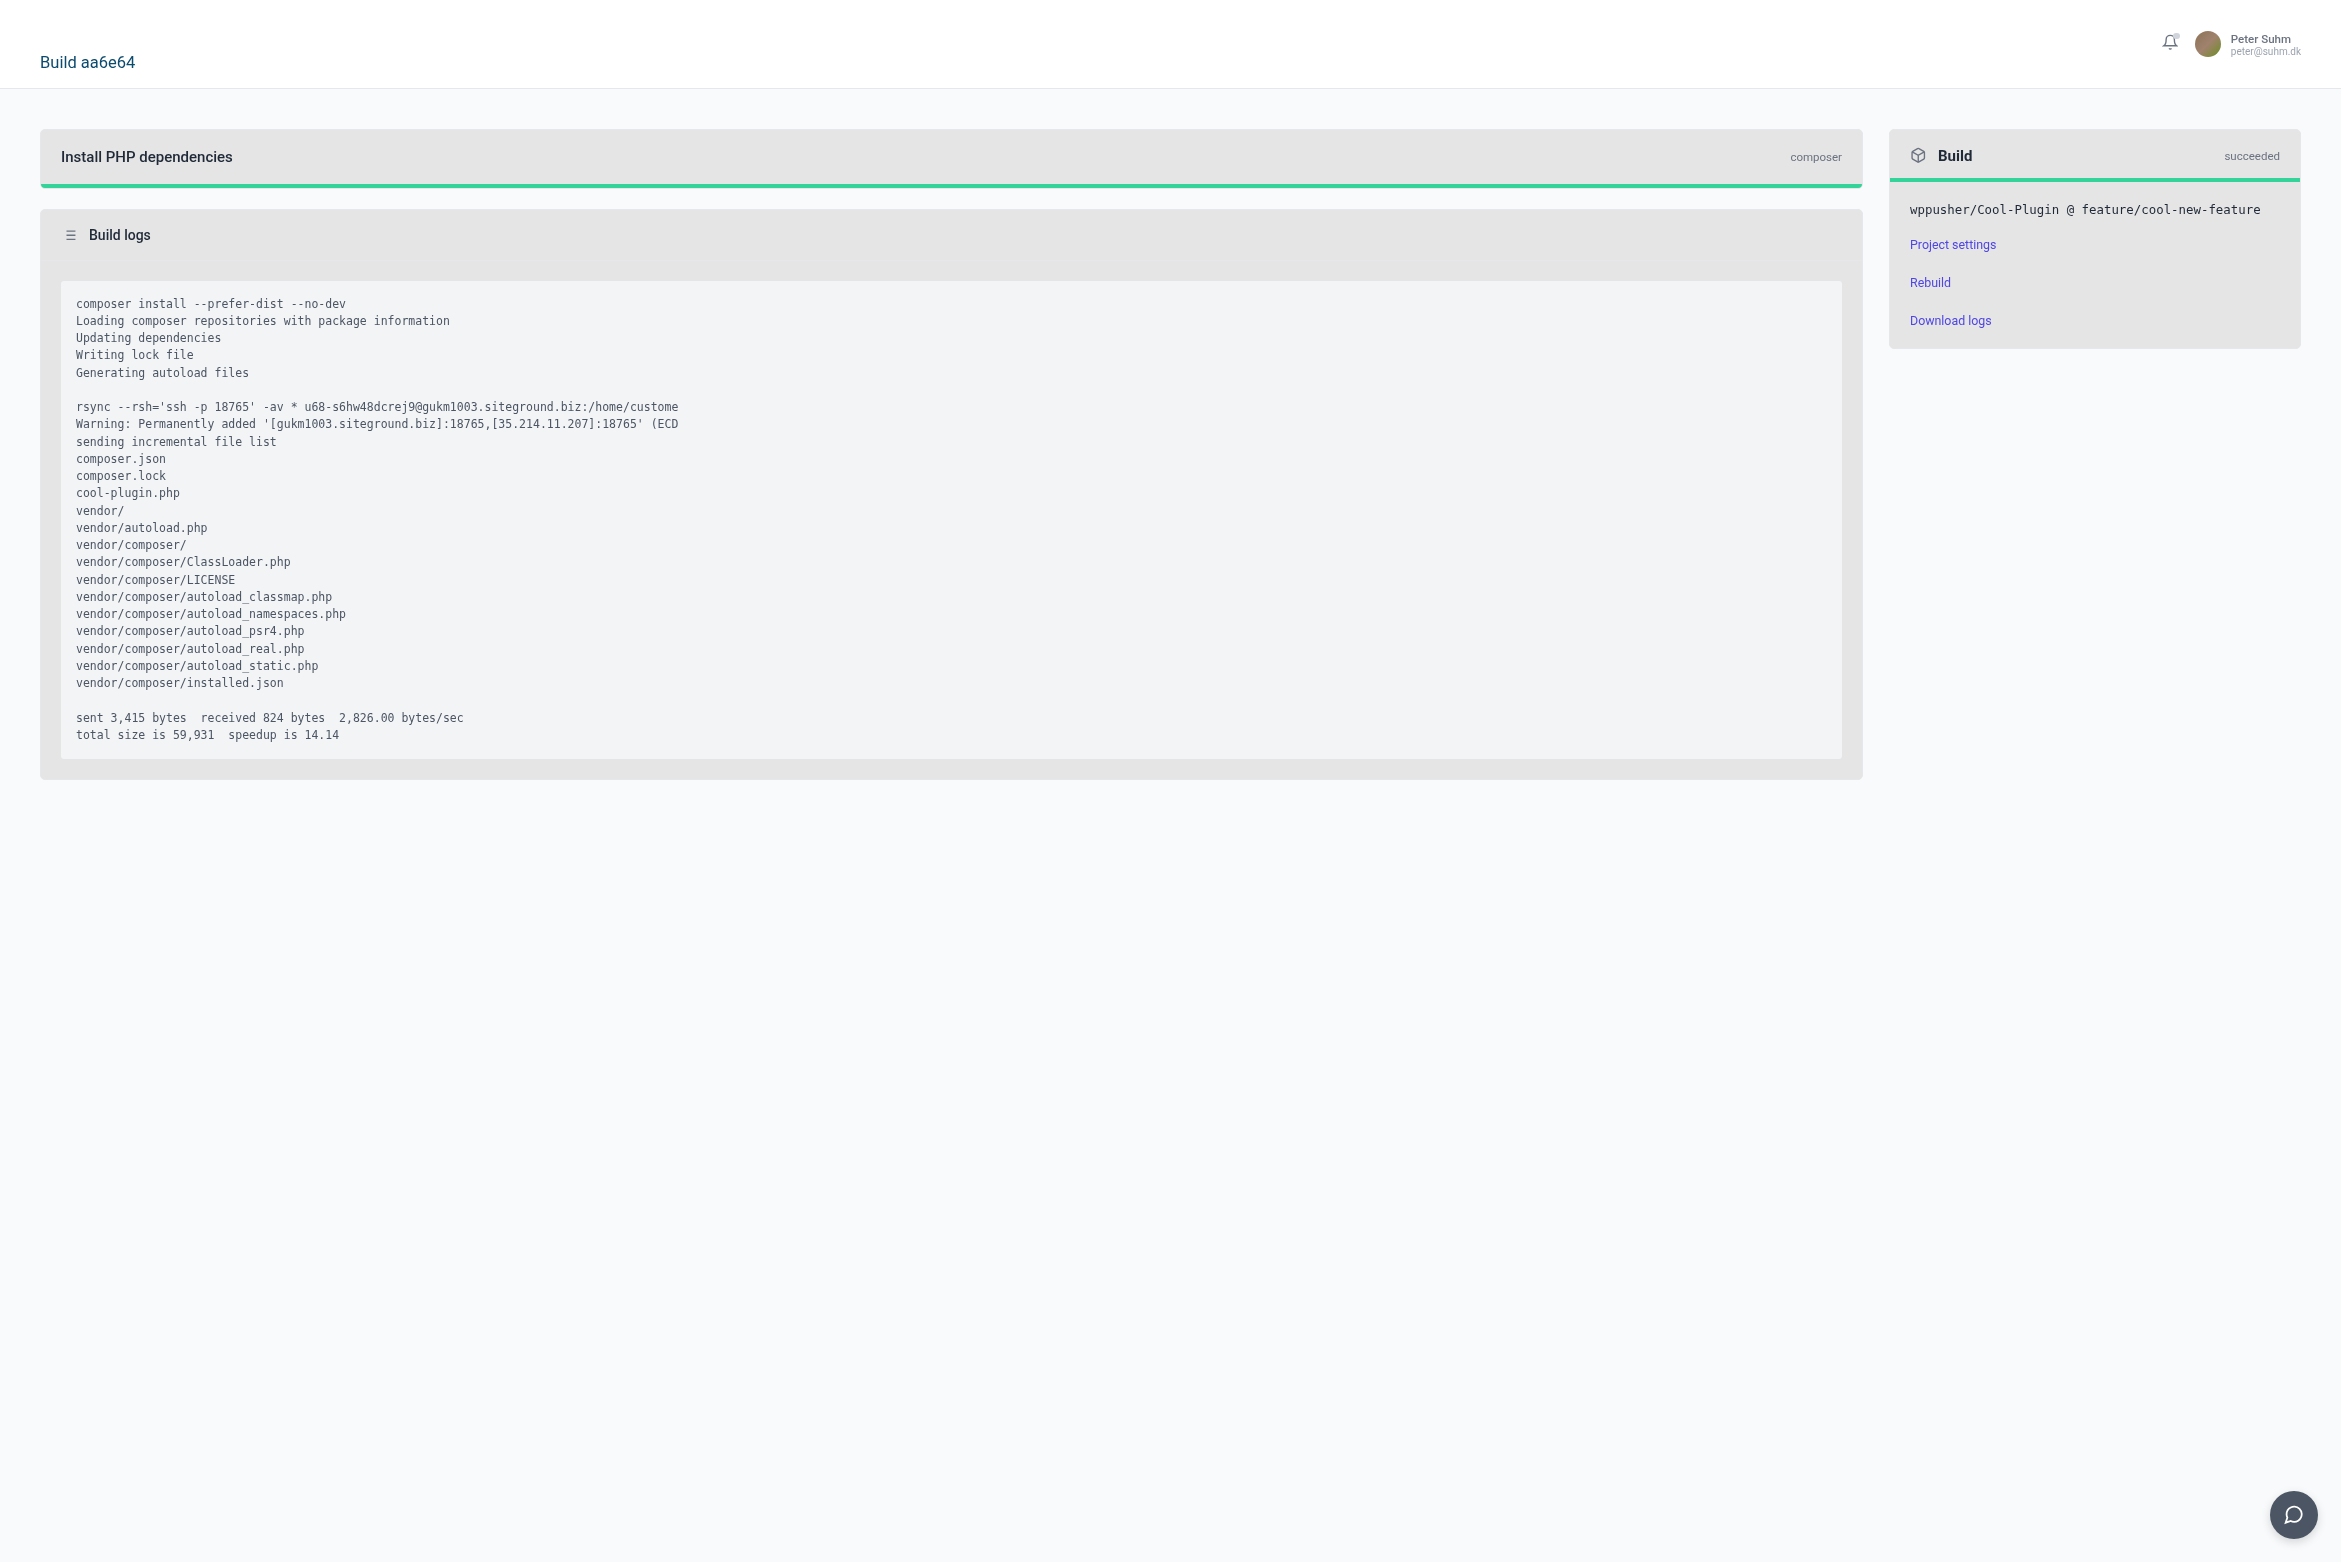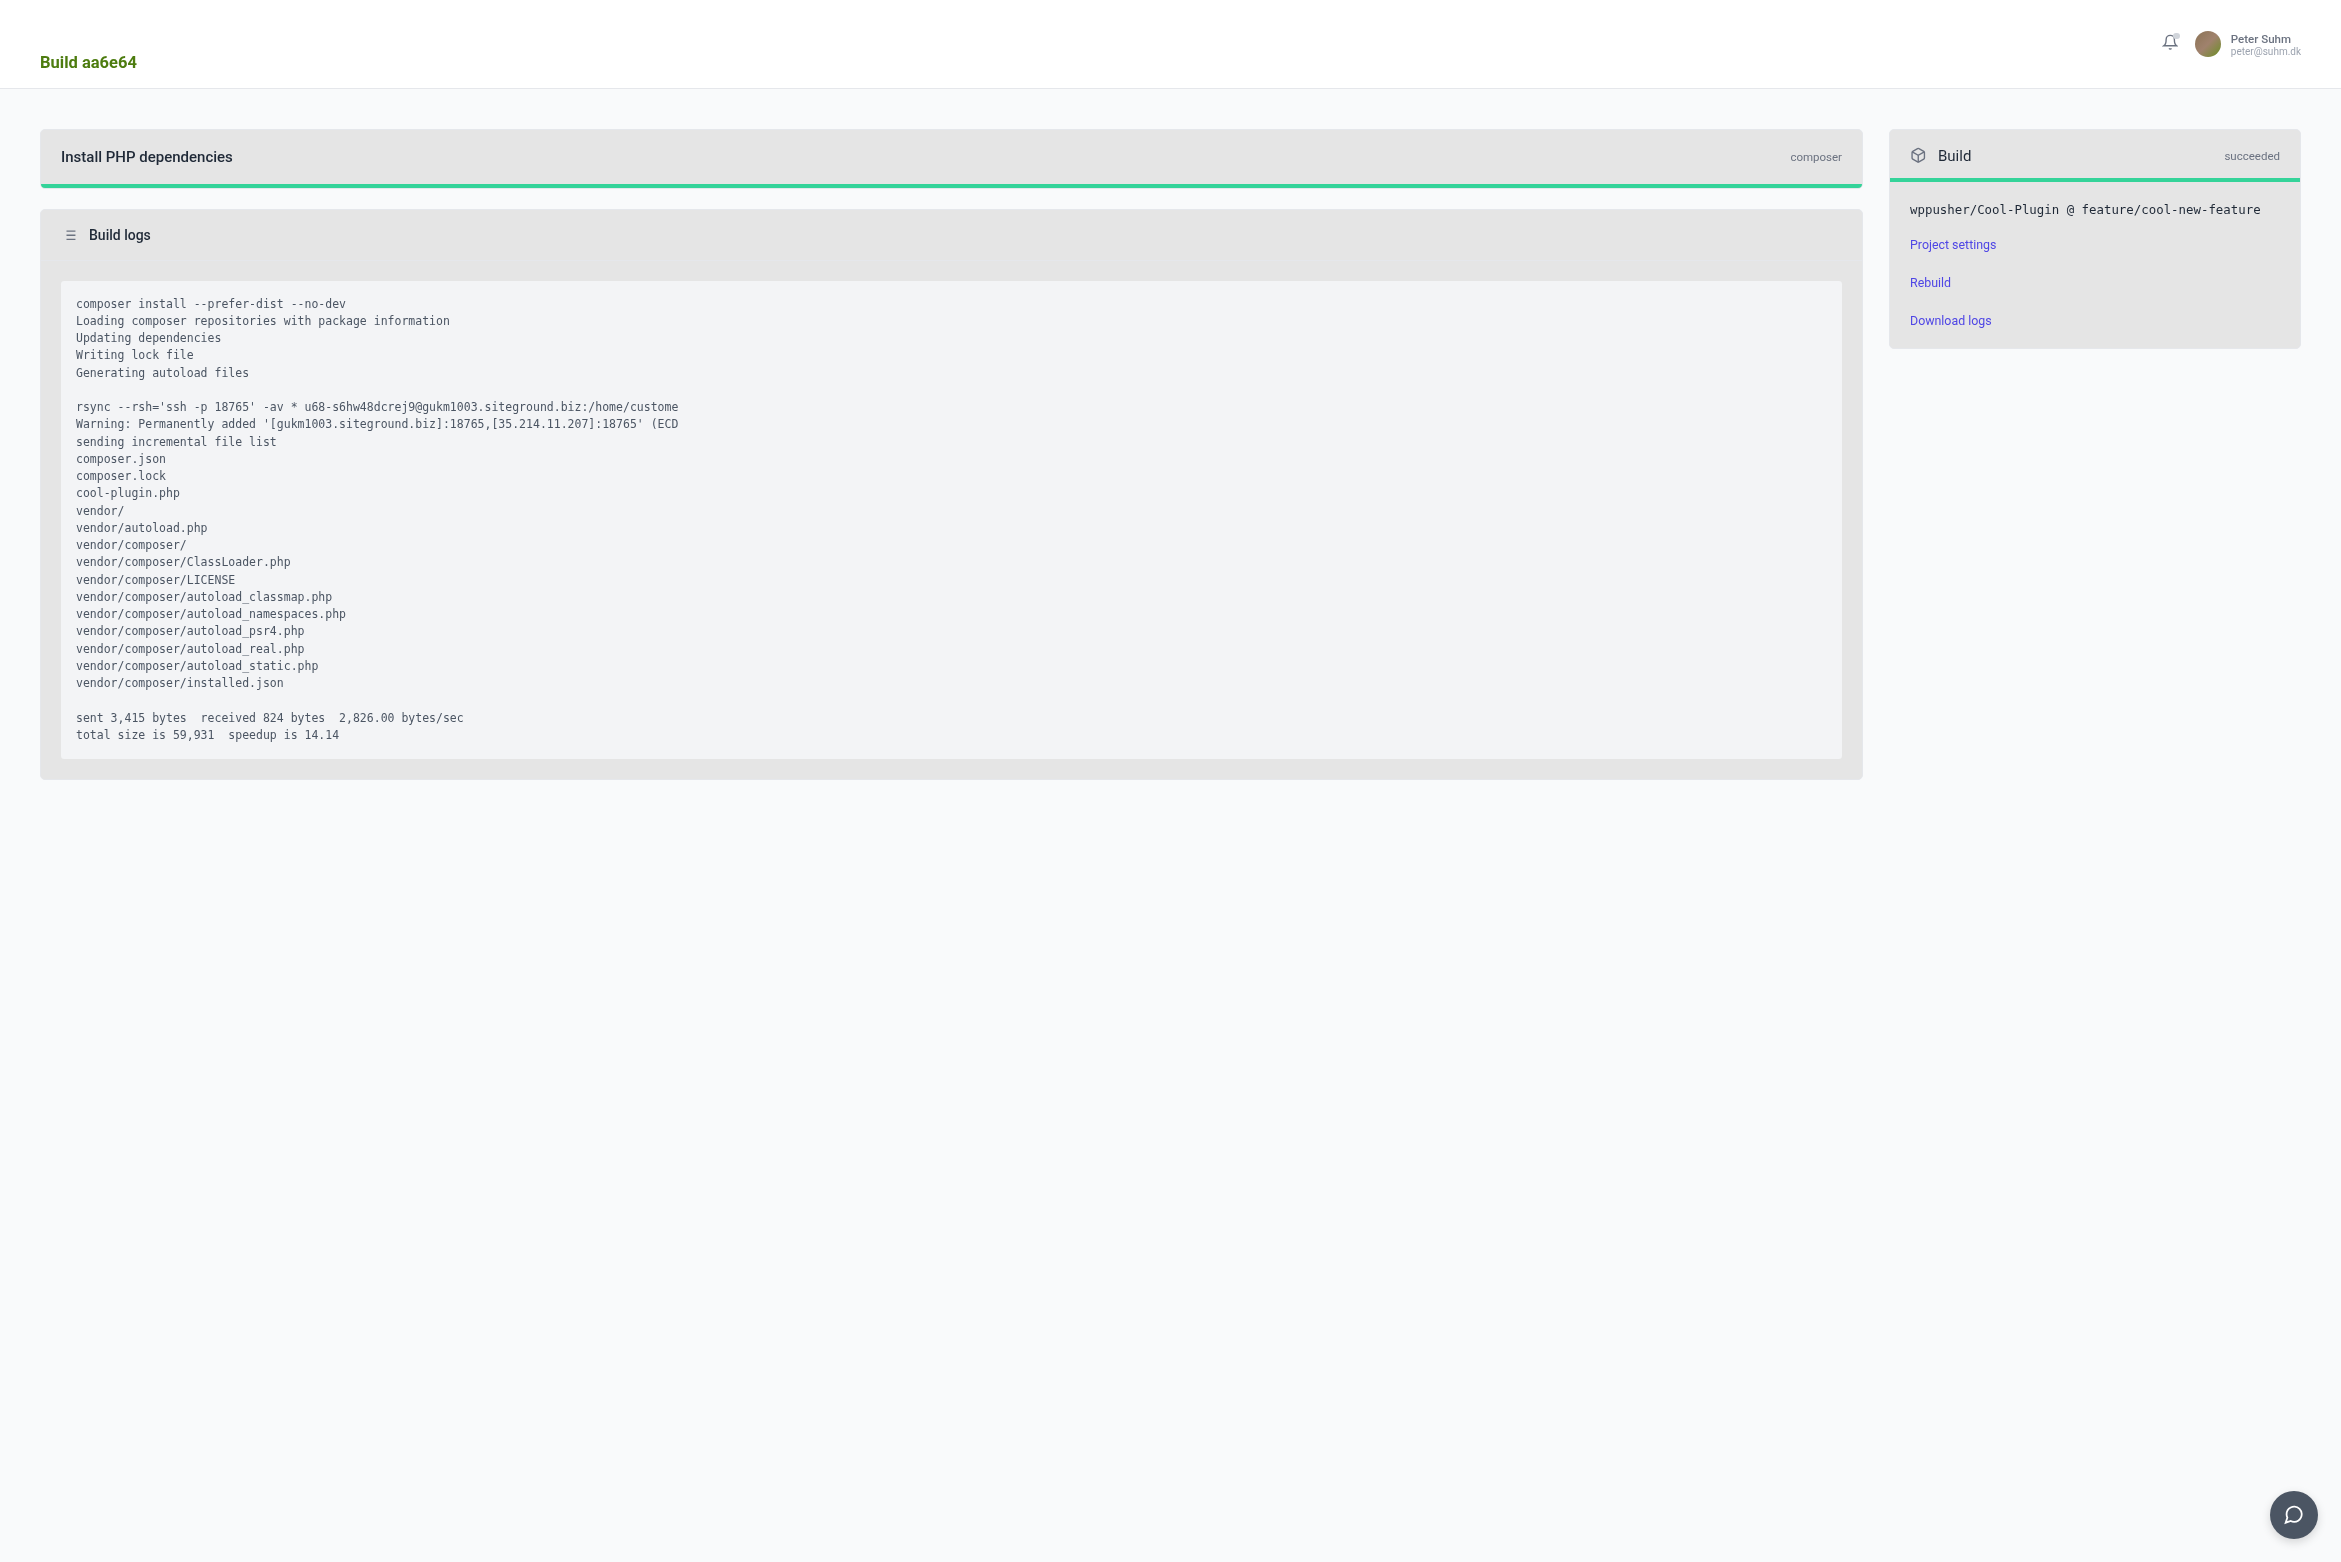--- a/index.html
+++ b/index.html
@@ -18,22 +18,22 @@
       background: #fff;
       border-bottom: 0.8px solid #e5e7eb;
       padding: 16.5px 40px;
       display: flex;
       justify-content: space-between;
       align-items: center;
     }
     
     .page-title {
       font-size: 16.5px;
-      font-weight: 700;
-      color: #4d7c0f;
+      font-weight: 400;
+      color: #0c4a6e;
       margin-top: 36px;
     }
     
     .header-right {
       display: flex;
       align-items: center;
       gap: 16.5px;
     }
     
     .notification-wrapper {
@@ -165,21 +165,21 @@
     
     .build-card .card-header {
       padding: 16.5px 20px 13px;
       display: flex;
       align-items: center;
       gap: 11.5px;
     }
     
     .build-title {
       font-size: 15px;
-      font-weight: 400;
+      font-weight: 700;
       color: #1f2937;
       flex: 1;
     }
     
     .status-badge {
       font-size: 11.5px;
       color: #6b7280;
     }
     
     .build-body {

